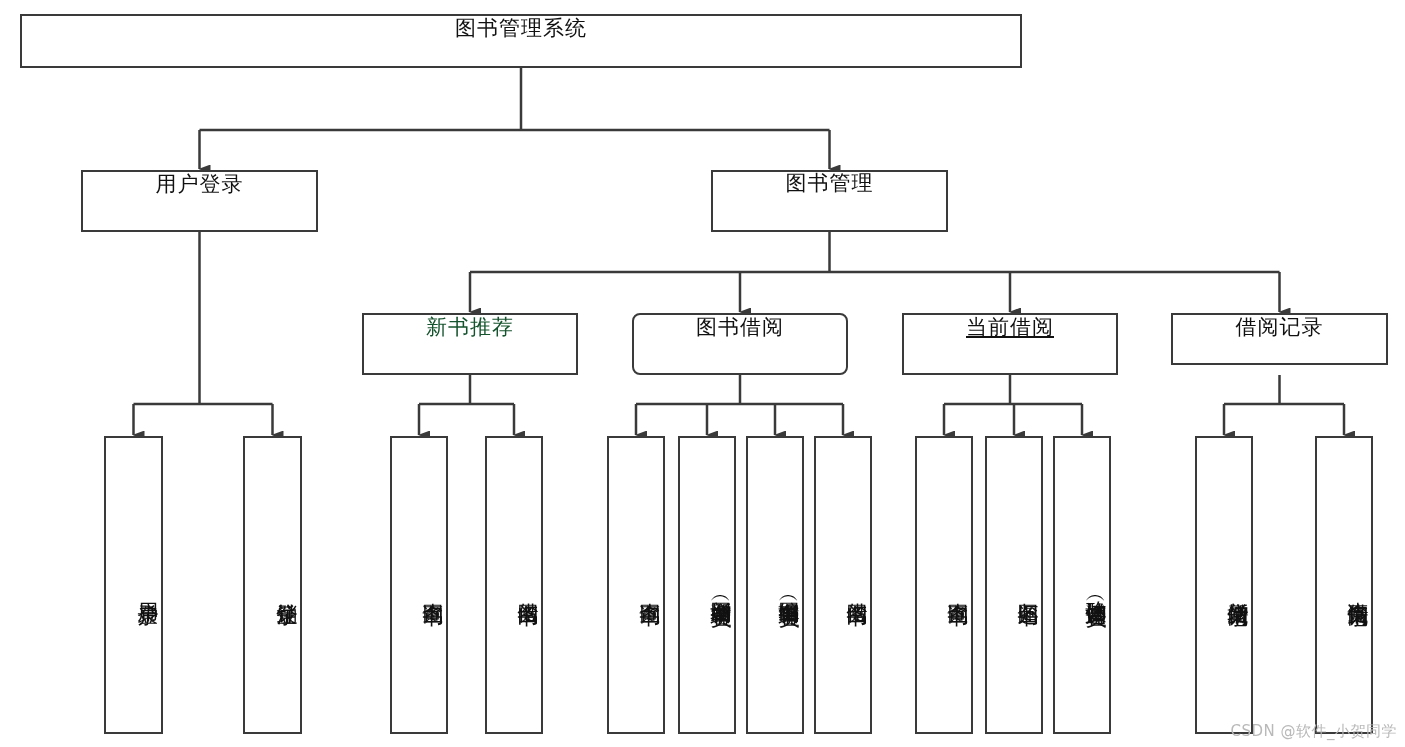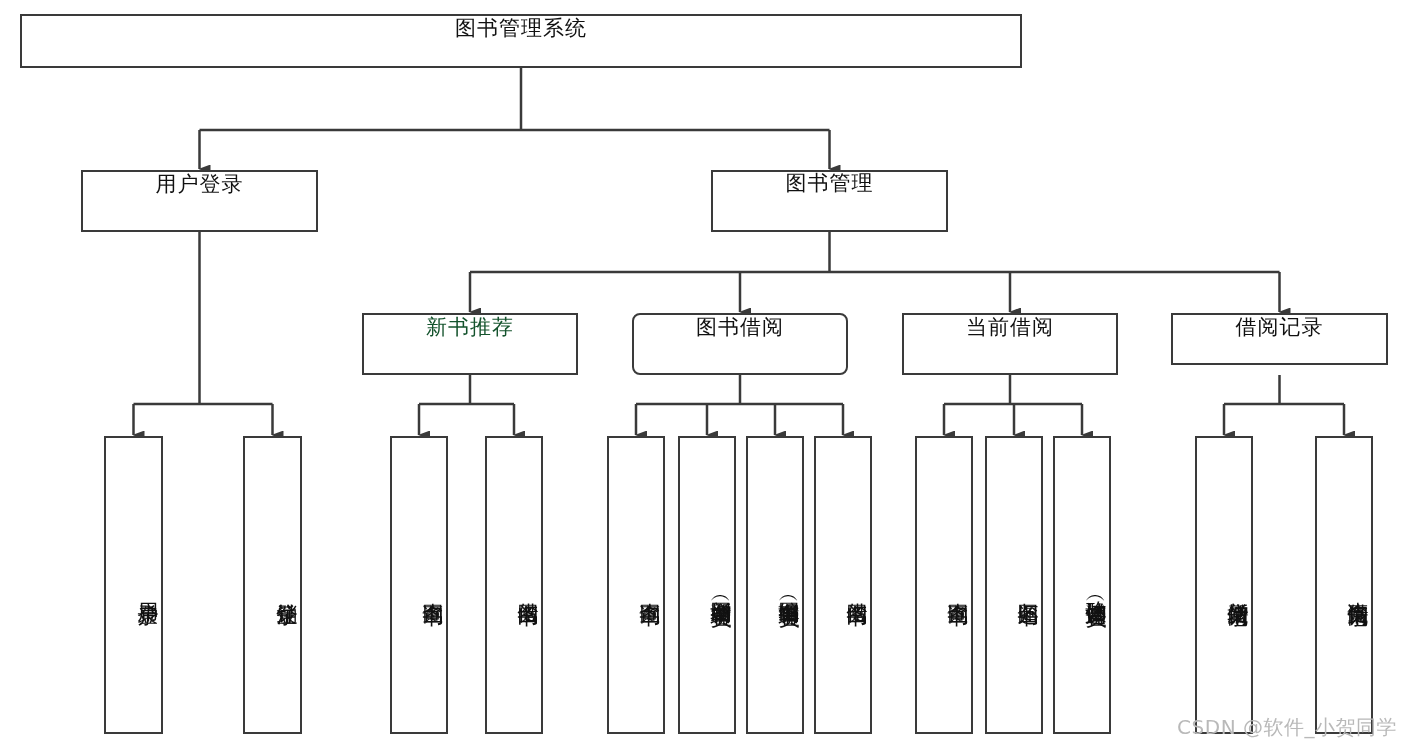--- a/index.html
+++ b/index.html
@@ -17,21 +17,21 @@
   .node-box.horiz{font-size:21px;line-height:1.2;letter-spacing:1px;}
   .node-box.vert{
     font-size:21px;line-height:1.32;letter-spacing:1px;
     writing-mode:vertical-rl;text-orientation:upright;
     align-items:flex-start;justify-content:center;padding-top:6px;
     white-space:nowrap;
   }
   .node-label{display:block;}
   .watermark{
     position:absolute;right:8px;bottom:6px;
-    font-size:20px;color:#b9b9b9;letter-spacing:0.5px;
+    font-size:15px;color:#b9b9b9;letter-spacing:0.5px;
     user-select:none;white-space:nowrap;
   }
 </style>
 </head>
 <body>
 
 <svg id="diagram" viewBox="0 0 1405 747" xmlns="http://www.w3.org/2000/svg">
   <defs>
     <marker id="arrowhead" markerWidth="9" markerHeight="12" refX="4.5" refY="11" orient="auto" markerUnits="userSpaceOnUse">
       <polygon points="0,0 9,0 4.5,12" fill="#3a3a3a"></polygon>
@@ -83,21 +83,21 @@
     </div>
     <div class="node-box horiz" style="left: 711px; top: 170px; width: 237px; height: 62px; border-color: rgb(58, 58, 58); background: rgb(255, 255, 255); color: rgb(17, 17, 17); font-family: Liberation Mono, monospace;">
       <span class="node-label">图书管理</span>
     </div>
     <div class="node-box horiz" style="left: 362px; top: 313px; width: 216px; height: 62px; border-color: rgb(58, 58, 58); background: rgb(255, 255, 255); color: #14532d;">
       <span class="node-label">新书推荐</span>
     </div>
     <div class="node-box horiz" style="left: 632px; top: 313px; width: 216px; height: 62px; border-color: rgb(58, 58, 58); background: rgb(255, 255, 255); color: rgb(17, 17, 17); border-radius: 8px;">
       <span class="node-label">图书借阅</span>
     </div>
-    <div class="node-box horiz" style="left: 902px; top: 313px; width: 216px; height: 62px; border-color: rgb(58, 58, 58); background: rgb(255, 255, 255); color: rgb(17, 17, 17);">
+    <div class="node-box horiz" style="left: 902px; top: 313px; width: 216px; height: 62px; border-color: rgb(58, 58, 58); background: rgb(255, 255, 255); color: rgb(17, 17, 17); text-decoration: underline;">
       <span class="node-label">当前借阅</span>
     </div>
     <div class="node-box horiz" style="left: 1171px; top: 313px; width: 217px; height: 52px; border-color: rgb(58, 58, 58); background: rgb(255, 255, 255); color: rgb(17, 17, 17);">
       <span class="node-label">借阅记录</span>
     </div>
     <div class="node-box vert" style="left: 104px; top: 436px; width: 59px; height: 298px; border-color: rgb(58, 58, 58); background: rgb(255, 255, 255); color: rgb(17, 17, 17);">
       <span class="node-label">用户登录</span>
     </div>
     <div class="node-box vert" style="left: 243px; top: 436px; width: 59px; height: 298px; border-color: rgb(58, 58, 58); background: rgb(255, 255, 255); color: rgb(17, 17, 17);">
       <span class="node-label">注销登录</span>

